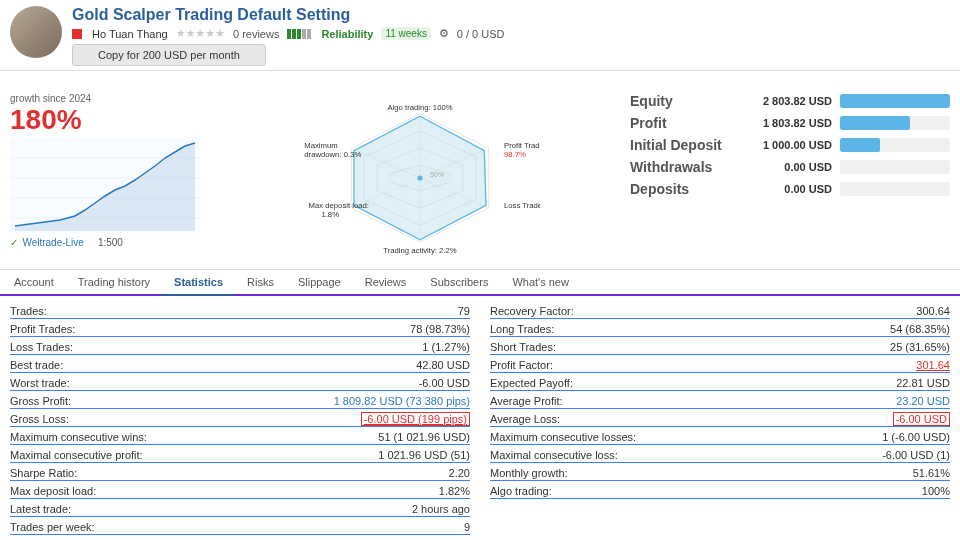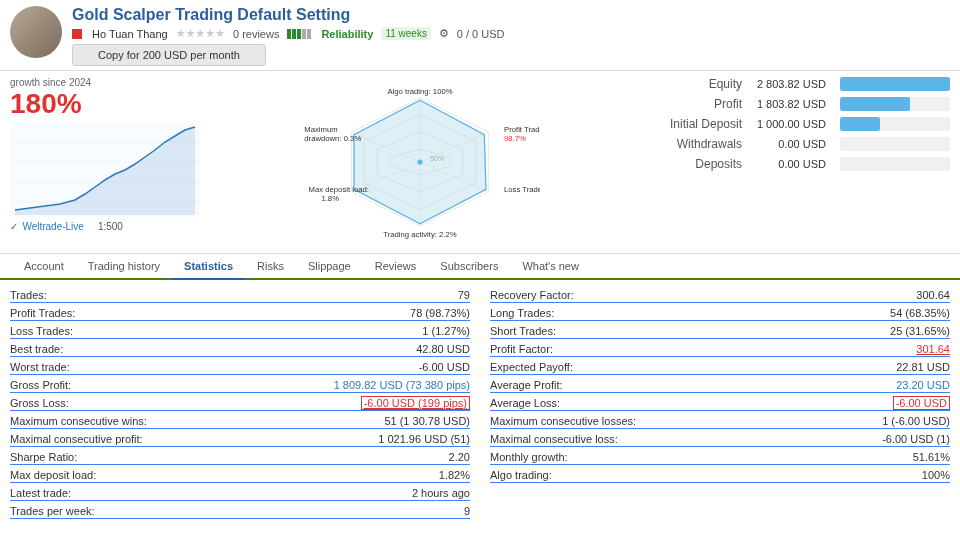--- a/index.html
+++ b/index.html
@@ -15,41 +15,41 @@
     .meta-name { color: #333; font-size: 11px; }
     .stars { color: #ccc; font-size: 11px; }
     .reliability-label { color: #2c8a2c; font-weight: bold; font-size: 11px; }
     .reliability-bars { display: inline-flex; gap: 1px; margin-right: 2px; }
     .rel-bar { width: 4px; height: 10px; background: #2c8a2c; }
     .rel-bar.low { background: #aaa; }
     .weeks-badge { background: #e8f4e8; color: #2c8a2c; font-size: 10px; padding: 1px 4px; border-radius: 2px; }
     .copy-btn { background: #e8e8e8; border: 1px solid #ccc; border-radius: 3px; padding: 4px 25px; font-size: 11px; cursor: pointer; color: #333; }
     
     
-    .top-section { display: flex; padding: 6px 10px; gap: 16px; border-bottom: 1px solid #ddd; }
+    .top-section { display: flex; padding: 6px 10px; gap: 16px; border-bottom: 1px solid #ddd; margin-top: 16px; }
     
     
     .growth-area { width: 200px; flex-shrink: 0; }
     .growth-label { font-size: 10px; color: #666; margin-bottom: 2px; }
     .growth-value { font-size: 28px; font-weight: bold; color: #e03030; line-height: 1; margin-bottom: 4px; }
     .broker-row { display: flex; align-items: center; gap: 4px; margin-top: 2px; }
     
     
     .radar-area { flex: 1; display: flex; justify-content: center; align-items: center; position: relative; min-height: 160px; }
     
     
     .right-stats { width: 320px; flex-shrink: 0; }
     .stat-row { display: flex; align-items: center; margin-bottom: 6px; }
-    .stat-label { width: 120px; text-align: right; font-size: 12px; color: #555; padding-right: 8px; }
-    .stat-value { width: 90px; font-size: 11px; font-weight: normal; color: #333; text-align: right; padding-right: 14px; }
+    .stat-label { width: 120px; text-align: left; font-size: 14px; color: #555; padding-right: 8px; font-weight: bold; }
+    .stat-value { width: 90px; font-size: 11px; font-weight: bold; color: #333; text-align: right; padding-right: 8px; }
     .stat-bar-container { flex: 1; height: 14px; background: #f0f0f0; border-radius: 2px; overflow: hidden; }
     .stat-bar { height: 100%; background: #5bb5e8; border-radius: 2px; }
     
     
-    .tabs { display: flex; border-bottom: 2px solid #4d7c0f; padding: 0 12px; }
+    .tabs { display: flex; border-bottom: 2px solid #6d28d9; padding: 0 2px; }
     .tab { padding: 6px 12px; font-size: 11px; color: #555; cursor: pointer; border-bottom: 2px solid transparent; margin-bottom: -2px; }
     .tab.active { color: #2c5f9e; border-bottom: 2px solid #2c5f9e; font-weight: bold; }
     
     
     .stats-content { display: flex; padding: 8px 10px; gap: 20px; }
     .stats-left { flex: 1; }
     .stats-right { flex: 1; }
     
     .stat-line { display: flex; justify-content: space-between; margin-bottom: 3px; font-size: 11px; padding: 1px 0; border-bottom: 1px solid #3b82f6; }
     .stat-line-label { color: #333; }
@@ -225,21 +225,21 @@
       <div class="stat-line">
     <span class="stat-line-label">Gross Profit:</span>
     <span class="stat-line-value"><span style="color:#2c7abd;">1 809.82 USD (73 380 pips)</span></span>
   </div>
       <div class="stat-line">
     <span class="stat-line-label">Gross Loss:</span>
     <span class="stat-line-value red"><span style="border:1px solid #e03030;color:#e03030;padding:0 2px;">-6.00 USD (199 pips)</span></span>
   </div>
       <div class="stat-line">
     <span class="stat-line-label">Maximum consecutive wins:</span>
-    <span class="stat-line-value">51 (1 30.78 USD)</span>
+    <span class="stat-line-value">51 (1 021.96 USD)</span>
   </div>
       <div class="stat-line">
     <span class="stat-line-label">Maximal consecutive profit:</span>
     <span class="stat-line-value">1 021.96 USD (51)</span>
   </div>
       <div class="stat-line">
     <span class="stat-line-label">Sharpe Ratio:</span>
     <span class="stat-line-value">2.20</span>
   </div>
       <div class="stat-line">

